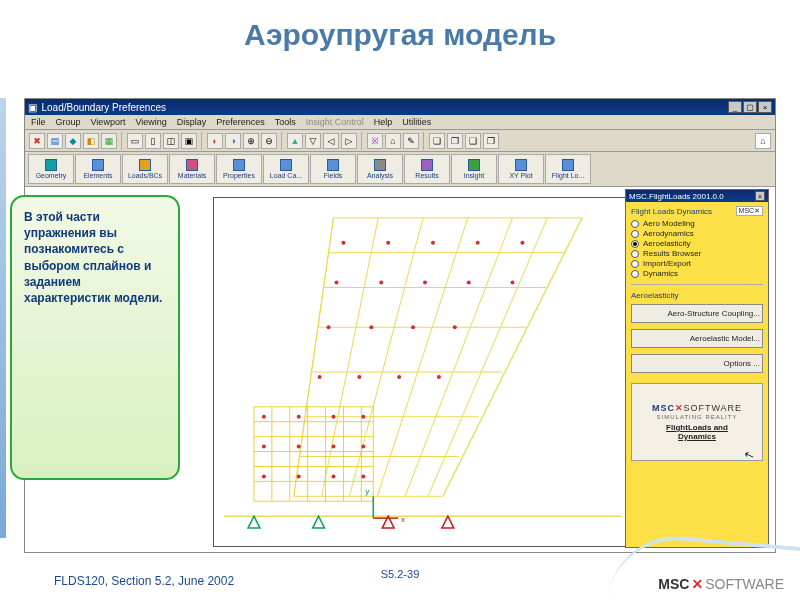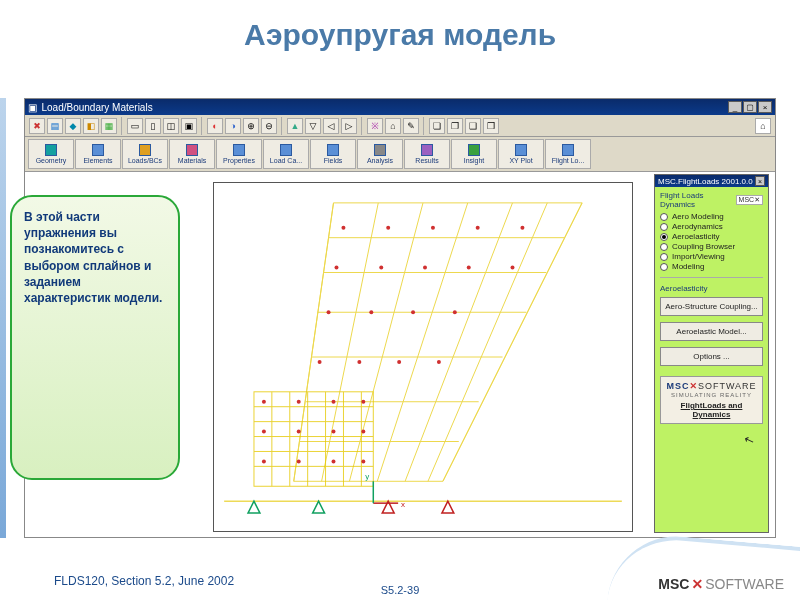--- a/index.html
+++ b/index.html
@@ -76,72 +76,72 @@
   .tab:nth-child(4) .ticon{background:#d05080;}
   .tab:nth-child(8) .ticon{background:#888;}
   .tab:nth-child(9) .ticon{background:#9a60c0;}
   .tab:nth-child(10) .ticon{background:#3aa040;}
   .workarea{
     position:relative;background:#fff;height:365px;
   }
   
   .info-box{
     position:absolute;left:10px;top:195px;width:170px;height:285px;
-    border:2px solid #2aa838;border-radius:22px;
+    border:2px solid #2aa838;border-radius:14px;
     background:linear-gradient(#f2f9e6,#d8f0c0);
     padding:12px 12px;font-size:12px;color:#113a7a;font-weight:bold;
     line-height:1.35;
   }
   .info-box .red{color:#c33;font-weight:normal;font-size:11px;margin-top:12px;}
   .info-box .bullet{color:#c33;display:inline-block;width:8px;}
   
   .viewport{
     position:absolute;left:188px;top:10px;width:420px;height:350px;
     border:1px solid #555;background:#fff;overflow:hidden;
   }
   .viewport svg{width:100%;height:100%;}
   
   .sidepanel{
-    position:absolute;right:6px;top:2px;width:115px;height:359px;
-    background:#bef264;border:1px solid #666;font-size:8px;color:#222;
+    position:absolute;right:6px;top:2px;width:144px;height:359px;
+    background:#fde047;border:1px solid #666;font-size:8px;color:#222;
   }
   .sidepanel .sp-title{
     background:linear-gradient(#0a2b6a,#0b3a8a);color:#fff;
     font-size:8px;padding:1px 3px;display:flex;align-items:center;
   }
   .sidepanel .sp-title span.close{margin-left:auto;width:10px;height:10px;background:#c9c9c9;border:1px solid #555;font-size:7px;display:inline-flex;align-items:center;justify-content:center;color:#000;}
   .sp-body{padding:4px 5px;}
   .sp-head{font-size:8px;color:#1b3b7a;margin-bottom:3px;display:flex;align-items:center;}
   .sp-head .mscx{margin-left:auto;font-size:7px;color:#333;border:1px solid #aaa;padding:0 2px;background:#fff;}
   .radio{display:flex;align-items:center;gap:4px;margin:1px 0;}
   .radio .dot{width:8px;height:8px;border:1px solid #555;border-radius:50%;background:#fff;display:inline-flex;align-items:center;justify-content:center;}
   .radio.sel .dot::after{content:"";width:4px;height:4px;border-radius:50%;background:#000;}
   .sp-div{height:1px;background:#aaa;margin:6px 0;}
   .sp-label{font-size:8px;color:#1b3b7a;margin:4px 0 4px;}
   .sp-btn{
     display:block;width:100%;background:#efece3;border:1px solid #888;
-    padding:4px 2px;font-size:8px;color:#222;margin-bottom:6px;text-align:center;
+    padding:4px 2px;font-size:8px;color:#222;margin-bottom:6px;text-align:right;
   }
   .sp-logo{
-    margin-top:10px;border:1px solid #999;background:#f3efe4;padding:4px;text-align:center;
+    margin-top:10px;border:1px solid #999;background:#f3efe4;padding:19px;text-align:center;
   }
   .sp-logo .l1{font-size:9px;letter-spacing:1px;color:#333;}
   .sp-logo .l1 b{color:#1b3b7a;}
   .sp-logo .arc{color:#c33;font-weight:bold;}
   .sp-logo .l2{font-size:6px;color:#666;letter-spacing:1px;margin:1px 0 3px;}
   .sp-logo .l3{font-size:8px;font-weight:bold;color:#222;text-decoration:underline;}
   .cursor{
     position:absolute;right:14px;top:258px;font-size:12px;transform:rotate(-20deg);
   }
   
   .footer-left{
     position:absolute;left:14px;bottom:12px;font-size:12px;color:#1b4a8a;margin-left:40px;
   }
   .footer-center{
-    position:absolute;left:50%;bottom:4px;transform:translateX(-50%);
+    position:absolute;left:50%;bottom:20px;transform:translateX(-50%);
     font-size:11px;color:#1b4a8a;
   }
   .footer-logo{
     position:absolute;right:16px;bottom:8px;font-size:14px;color:#333;
     display:flex;align-items:center;gap:2px;
   }
   .footer-logo .arc{color:#c33;font-weight:bold;}
   .footer-logo .gray{color:#888;}
   .left-bar{
     position:absolute;left:0;top:98px;width:6px;height:440px;
@@ -157,28 +157,40 @@
 </head>
 <body>
 
 <div class="left-bar"></div>
 
 <h1 class="slide-title">Аэроупругая модель</h1>
 
 <div class="capture-frame">
   <div class="titlebar">
     <span>▣</span>
-    <span>Load/Boundary Materials</span>
+    <span>Load/Boundary Preferences</span>
     <div class="sys">
       <span>_</span>
       <span>▢</span>
       <span>×</span>
     </div>
   </div>
 
+  <div class="menubar">
+    <span>File</span>
+    <span>Group</span>
+    <span>Viewport</span>
+    <span>Viewing</span>
+    <span>Display</span>
+    <span>Preferences</span>
+    <span>Tools</span>
+    <span class="dim">Insight Control</span>
+    <span>Help</span>
+    <span>Utilities</span>
+  </div>
 
   <div class="toolbar">
     <span class="tbtn" style="color:#c33">✖</span>
     <span class="tbtn" style="color:#06c">▤</span>
     <span class="tbtn" style="color:#08a">◆</span>
     <span class="tbtn" style="color:#c80">◧</span>
     <span class="tbtn" style="color:#3a3">▦</span>
     <span class="sep"></span>
     <span class="tbtn">▭</span>
     <span class="tbtn">▯</span>
@@ -365,29 +377,29 @@
         <div class="radio">
             <span class="dot"></span>
             <span>Aerodynamics</span>
           </div>
         <div class="radio sel">
             <span class="dot"></span>
             <span>Aeroelasticity</span>
           </div>
         <div class="radio">
             <span class="dot"></span>
-            <span>Coupling Browser</span>
+            <span>Results Browser</span>
           </div>
         <div class="radio">
             <span class="dot"></span>
-            <span>Import/Viewing</span>
+            <span>Import/Export</span>
           </div>
         <div class="radio">
             <span class="dot"></span>
-            <span>Modeling</span>
+            <span>Dynamics</span>
           </div>
 
         <div class="sp-div"></div>
         <div class="sp-label">Aeroelasticity</div>
         <button class="sp-btn">Aero-Structure Coupling...</button>
         <button class="sp-btn">Aeroelastic Model...</button>
         <button class="sp-btn">Options ...</button>
 
         <div class="sp-logo">
           <div class="l1"><b>MSC</b><span class="arc">✕</span><span>SOFTWARE</span></div>

